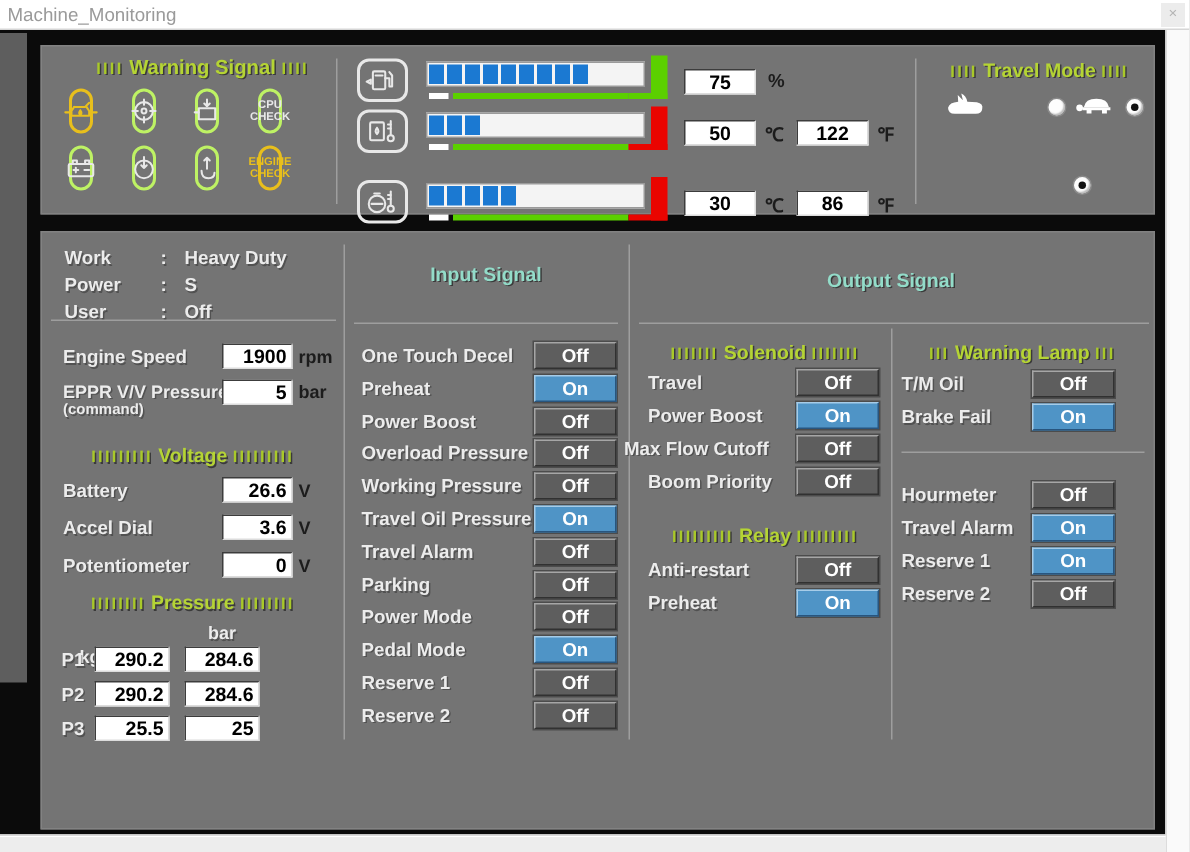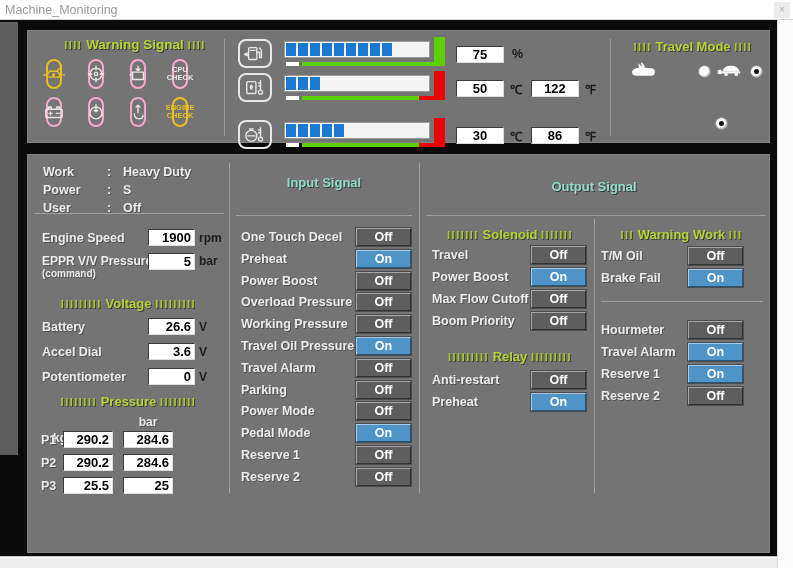--- a/index.html
+++ b/index.html
@@ -46,21 +46,21 @@
 
   .toggle { position:absolute; width:55px; height:18px; font-size:12.5px; font-weight:bold;
     color:#fff; text-align:center; line-height:16px; border:1px solid; cursor:pointer;
     box-shadow:0 0 0 1px #4c4c4c; }
   .toggle.off { background:#5e5e5e; border-color:#a6a6a6 #313131 #313131 #a6a6a6; }
   .toggle.on  { background:#4f94c6; border-color:#a6cce8 #28557e #28557e #a6cce8; }
 
   
   .icons { position:absolute; left:18px; top:28px; display:grid;
     grid-template-columns:repeat(4,33px); grid-template-rows:30px 30px; gap:8px 9px; }
-  .wicon { width:16px; height:30px; border:2px solid #f9a8d4; border-radius:8px; color:#e8e8e8;
+  .wicon { width:16px; height:30px; border:2px solid #bef264; border-radius:8px; color:#e8e8e8;
     display:flex; align-items:center; justify-content:center; flex-direction:column; }
   .wicon.active { border-color:#e8bf1c; color:#e8bf1c; }
   .wicon svg { stroke:currentColor; fill:none; stroke-width:1.5; stroke-linecap:round; stroke-linejoin:round; }
   .chk { font-size:7.5px; font-weight:bold; line-height:8px; text-align:center; }
 
   
   .grow { position:absolute; left:0; width:600px; height:32px; }
   .gicon { position:absolute; left:210px; top:0; width:34px; height:29px; border:2px solid #e8e8e8;
     border-radius:8px; color:#e8e8e8; display:flex; align-items:center; justify-content:center; }
   .gicon svg { stroke:currentColor; fill:none; stroke-width:1.5; stroke-linecap:round; stroke-linejoin:round; }
@@ -423,40 +423,40 @@
 
       <div class="sec-hdr" style="left:398px;top:72px;width:168px;font-size:13px;">
         <span class="ticks">IIIIIII</span>
         <span>Solenoid</span>
         <span class="ticks">IIIIIII</span>
       </div>
       <span class="lbl" style="position:absolute;left:404px;top:93px;">Travel</span>
       <span class="toggle off" style="left:503px;top:91px;">Off</span>
       <span class="lbl" style="position:absolute;left:404px;top:115px;">Power Boost</span>
       <span class="toggle on" style="left:503px;top:113px;">On</span>
-      <span class="lbl" style="position:absolute;left:404px;top:137px;">Max Flow Cutoff</span>
+      <span class="lbl" style="position:absolute;left:388px;top:137px;">Max Flow Cutoff</span>
       <span class="toggle off" style="left:503px;top:135px;">Off</span>
       <span class="lbl" style="position:absolute;left:404px;top:159px;">Boom Priority</span>
       <span class="toggle off" style="left:503px;top:157px;">Off</span>
 
       <div class="sec-hdr" style="left:398px;top:194px;width:168px;font-size:13px;">
         <span class="ticks">IIIIIIIII</span>
         <span>Relay</span>
         <span class="ticks">IIIIIIIII</span>
       </div>
       <span class="lbl" style="position:absolute;left:404px;top:218px;">Anti-restart</span>
       <span class="toggle off" style="left:503px;top:216px;">Off</span>
       <span class="lbl" style="position:absolute;left:404px;top:240px;">Preheat</span>
       <span class="toggle on" style="left:503px;top:238px;">On</span>
 
       <div class="vline" style="left:566px;top:64px;height:274px;"></div>
 
       <div class="sec-hdr" style="left:566px;top:72px;width:175px;font-size:13px;">
         <span class="ticks">III</span>
-        <span>Warning Work</span>
+        <span>Warning Lamp</span>
         <span class="ticks">III</span>
       </div>
       <span class="lbl" style="position:absolute;left:573px;top:94px;">T/M Oil</span>
       <span class="toggle off" style="left:660px;top:92px;">Off</span>
       <span class="lbl" style="position:absolute;left:573px;top:116px;">Brake Fail</span>
       <span class="toggle on" style="left:660px;top:114px;">On</span>
 
       <div class="hline" style="left:573px;top:146px;width:162px;"></div>
 
       <span class="lbl" style="position:absolute;left:573px;top:168px;">Hourmeter</span>

